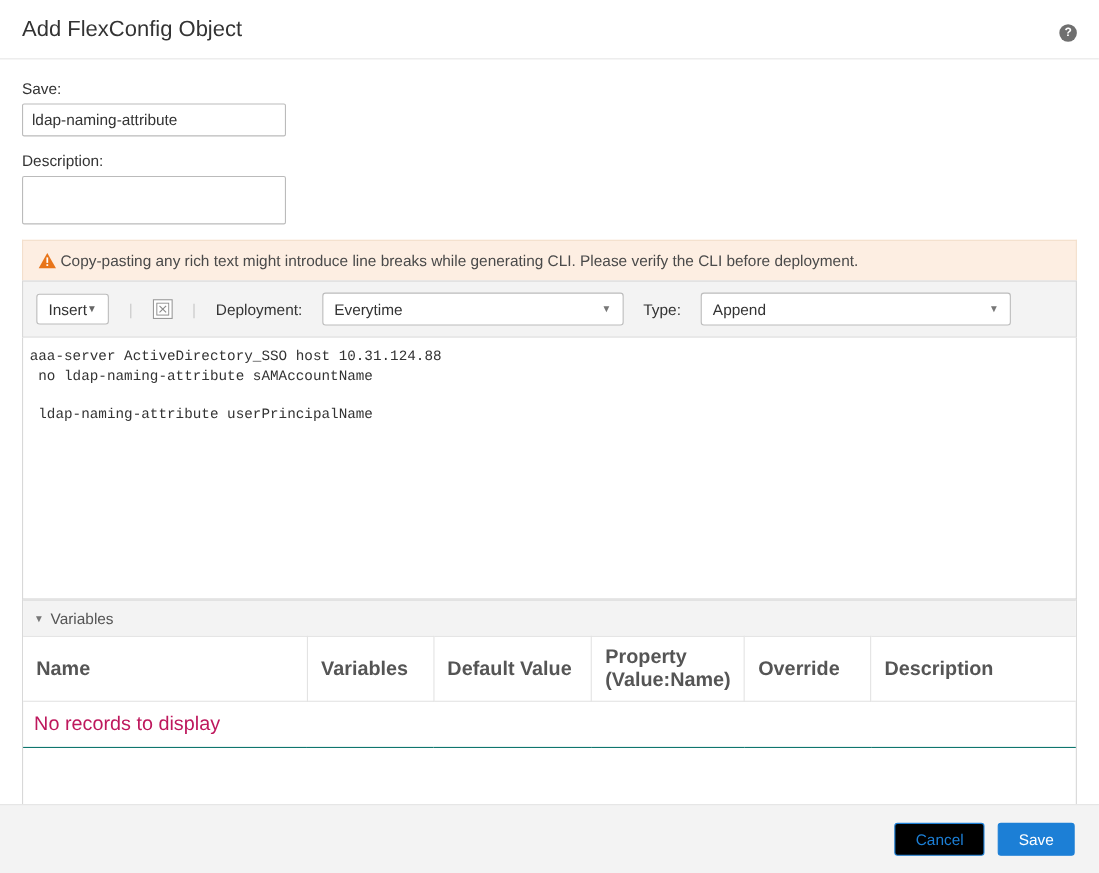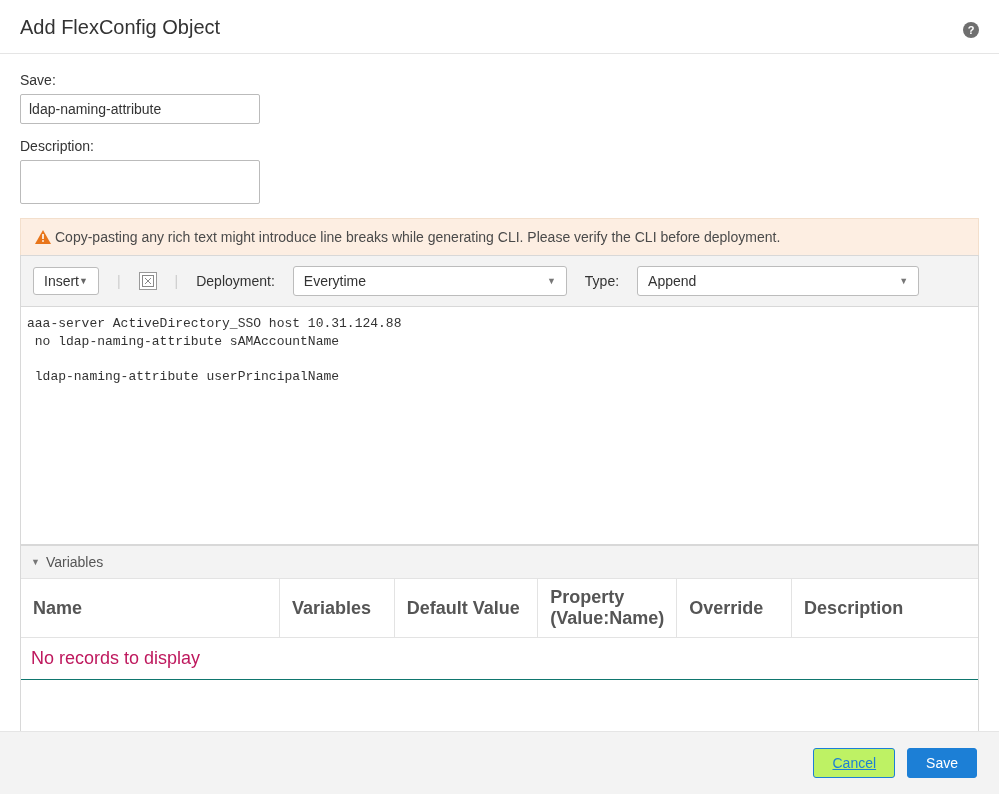--- a/index.html
+++ b/index.html
@@ -211,24 +211,23 @@
       left:0;
       right:0;
     }
     .btn {
       border-radius:3px;
       padding: 6px 18px;
       font-size:14px;
       cursor:pointer;
     }
     .btn-cancel {
-      background:#bef264;
+      background:#000000;
       border:1px solid #1c7fd6;
       color:#1c7fd6;
-      text-decoration:underline;
     }
     .btn-save {
       background:#1c7fd6;
       border:1px solid #1c7fd6;
       color:#fff;
     }
   </style>
 </head>
 <body>
 

